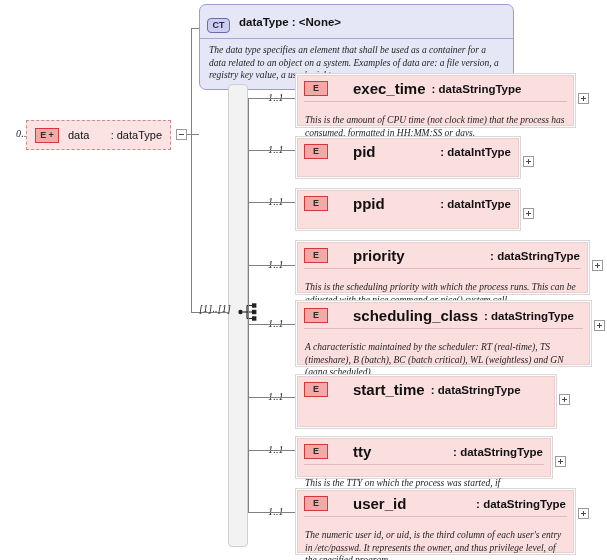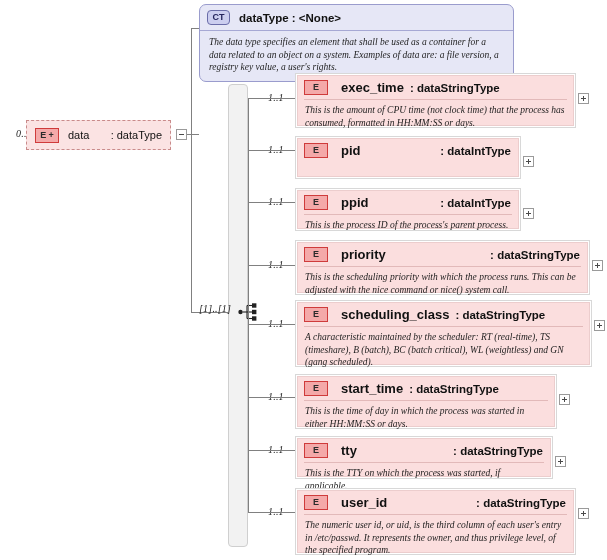--- a/index.html
+++ b/index.html
@@ -58,21 +58,21 @@
     position:absolute;left:199px;top:4px;width:315px;
     border:1px solid #9a9ccd;border-radius:7px;background:#e6e7f6;
     box-sizing:border-box;overflow:hidden;
   }
   .ctbox .hd{
     display:flex;align-items:center;padding:5px 8px 5px 7px;
   }
   .ctbadge{
     width:23px;height:15px;border:1px solid #6a6ca8;border-radius:4px;
     background:#ccceef;box-sizing:border-box;display:flex;align-items:center;
-    justify-content:center;font-size:9px;font-weight:bold;color:#24245c;line-height:1;flex:none;
+    justify-content:center;font-size:9px;font-weight:bold;color:#24245c;line-height:1;flex:none;margin-top:8px;
   }
   .ctbox .cttitle{
     font-size:11.5px;font-weight:bold;color:#111;margin-left:9px;white-space:nowrap;
   }
   .ctbox .ann{
     border-top:1px solid #a6a8d4;
     padding:5px 9px 7px 9px;
     font-family:"Liberation Serif", serif;
     font-style:italic;font-size:9.5px;line-height:1.33;color:#1d1d1d;
   }
@@ -90,30 +90,30 @@
     position:absolute;border:1px solid #d8d8d8;background:#ffffff;
     box-sizing:border-box;padding:1px;
   }
   .el .inner{
     border:1px solid #eccdcd;background:#fbdede;box-sizing:border-box;
   }
   .el .hd{
     display:flex;align-items:center;padding:4px 7px 4px 6px;
   }
   .el .nm{
-    font-size:13px;font-weight:bold;color:#111;margin-left:13px;white-space:nowrap;
+    font-size:15px;font-weight:bold;color:#111;margin-left:25px;white-space:nowrap;
   }
   .el .ty{
     font-size:11.5px;font-weight:bold;color:#111;white-space:nowrap;
   }
   .el.pad .ty{margin-left:auto;}
   .el.tight .ty{margin-left:6px;}
   .el .ann{
     border-top:1px solid #e2b9b9;margin:0 6px;
-    padding:4px 1px 5px 1px;
+    padding:12px 1px 5px 1px;
     font-family:"Liberation Serif", serif;
     font-style:italic;font-size:9.5px;line-height:1.33;color:#1d1d1d;
   }
 </style>
 </head>
 <body>
 
 <div class="canvas">
 
   <div class="occ" style="left:16px;top:128px;">0..1</div>
@@ -186,21 +186,20 @@
       <div class="expander plus" style="left: 523px; top: 156px;"></div>
       <div class="occ" style="left: 268px; top: 196px;">1..1</div>
       <div class="ln h" style="left: 248px; top: 202px; width: 47px;"></div>
       <div class="el pad" style="left: 295px; top: 188px; width: 226px; height: 43px;">
         <div class="inner" style="height: 100%;">
           <div class="hd">
             <span class="badge">E</span>
             <span class="nm">ppid</span>
             <span class="ty">: dataIntType</span>
           </div>
-          <div class="ann">This is the process ID of the process's parent process.</div>
         </div>
       </div>
       <div class="expander plus" style="left: 523px; top: 208px;"></div>
       <div class="occ" style="left: 268px; top: 259px;">1..1</div>
       <div class="ln h" style="left: 248px; top: 265px; width: 47px;"></div>
       <div class="el pad" style="left: 295px; top: 240px; width: 295px; height: 55px;">
         <div class="inner" style="height: 100%;">
           <div class="hd">
             <span class="badge">E</span>
             <span class="nm">priority</span>
@@ -225,21 +224,20 @@
       <div class="expander plus" style="left: 594px; top: 320px;"></div>
       <div class="occ" style="left: 268px; top: 391px;">1..1</div>
       <div class="ln h" style="left: 248px; top: 397px; width: 47px;"></div>
       <div class="el tight" style="left: 295px; top: 374px; width: 262px; height: 55px;">
         <div class="inner" style="height: 100%;">
           <div class="hd">
             <span class="badge">E</span>
             <span class="nm">start_time</span>
             <span class="ty">: dataStringType</span>
           </div>
-          <div class="ann">This is the time of day in which the process was started in either HH:MM:SS or days.</div>
         </div>
       </div>
       <div class="expander plus" style="left: 559px; top: 394px;"></div>
       <div class="occ" style="left: 268px; top: 444px;">1..1</div>
       <div class="ln h" style="left: 248px; top: 450px; width: 47px;"></div>
       <div class="el pad" style="left: 295px; top: 436px; width: 258px; height: 43px;">
         <div class="inner" style="height: 100%;">
           <div class="hd">
             <span class="badge">E</span>
             <span class="nm">tty</span>

